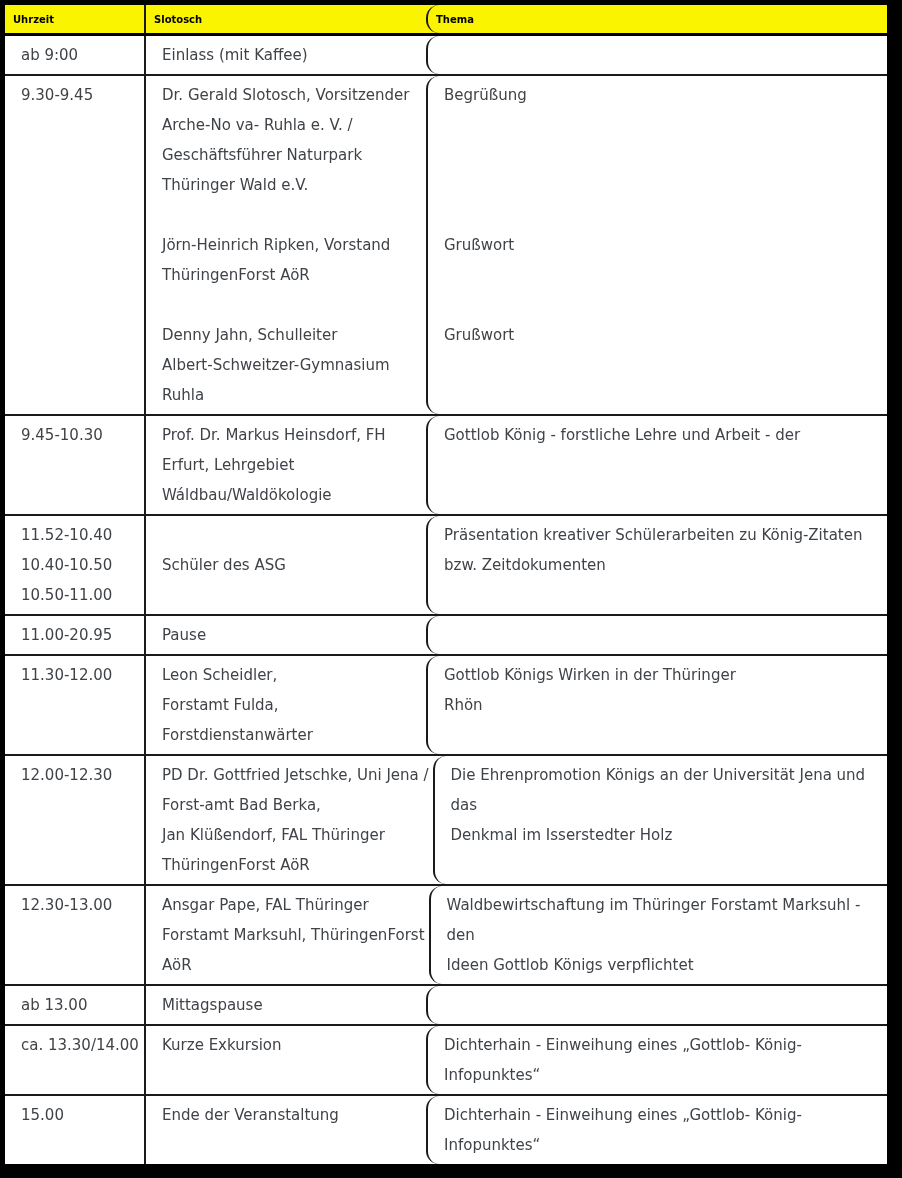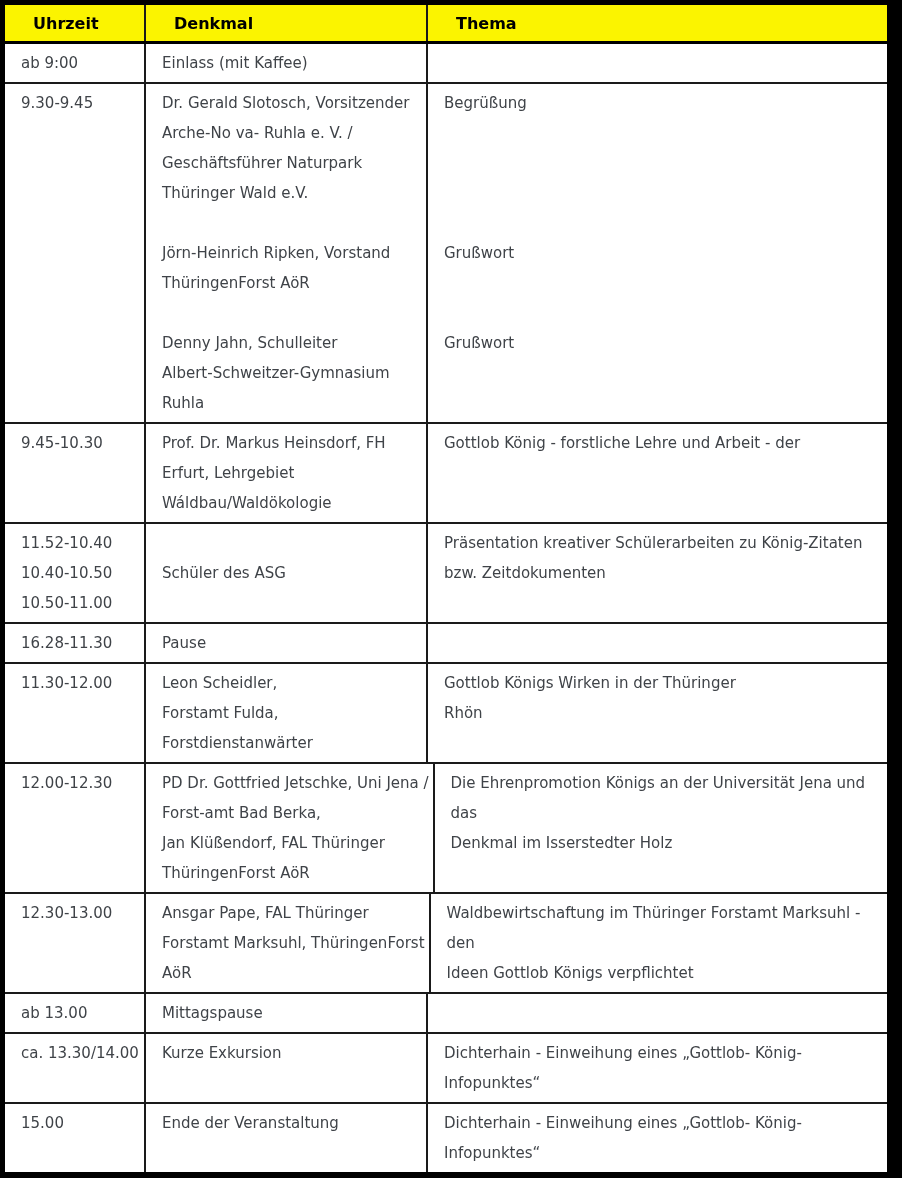--- a/index.html
+++ b/index.html
@@ -38,43 +38,43 @@
     border-bottom:3px solid var(--frame);
   }
   .cell{
     padding:4px 4px 4px 16px;
   }
   .cell + .cell{
     border-left:2px solid var(--grid);
   }
   .col-time{flex:0 0 139px;}
   .col-referent{flex:0 0 282px;}
-  .col-thema{flex:1 1 auto;}
+  .col-thema{flex:1 1 auto;border-radius:13px;}
   .header-cell{
     font-weight:bold;
-    font-size:16px;
+    font-size:10px;
     color:var(--header-text);
-    padding:9px 16px 8px 28px;
+    padding:9px 16px 8px 8px;
   }
   .line{
     font-size:15px;
     line-height:30px;
     min-height:30px;
     color:var(--text);
     white-space:nowrap;
   }
   .col-thema .line{white-space:normal;}
 </style>
 </head>
 <body>
 
 <div class="frame">
   <div class="row header-row">
     <div class="cell header-cell col-time">Uhrzeit</div>
-    <div class="cell header-cell col-referent">Denkmal</div>
+    <div class="cell header-cell col-referent">Slotosch</div>
     <div class="cell header-cell col-thema">Thema</div>
   </div>
   <div id="body-rows">
       <div class="row">
         <div class="cell col-time">
           <div class="line">ab 9:00</div>
         </div>
         <div class="cell col-referent">
           <div class="line">Einlass (mit Kaffee)</div>
         </div>
@@ -136,21 +136,21 @@
           <div class="line"></div>
           <div class="line">Schüler des ASG</div>
         </div>
         <div class="cell col-thema">
           <div class="line">Präsentation kreativer Schülerarbeiten zu König-Zitaten</div>
           <div class="line">bzw. Zeitdokumenten</div>
         </div>
       </div>
       <div class="row">
         <div class="cell col-time">
-          <div class="line">16.28-11.30</div>
+          <div class="line">11.00-20.95</div>
         </div>
         <div class="cell col-referent">
           <div class="line">Pause</div>
         </div>
         <div class="cell col-thema">
           <div class="line"></div>
         </div>
       </div>
       <div class="row">
         <div class="cell col-time">

